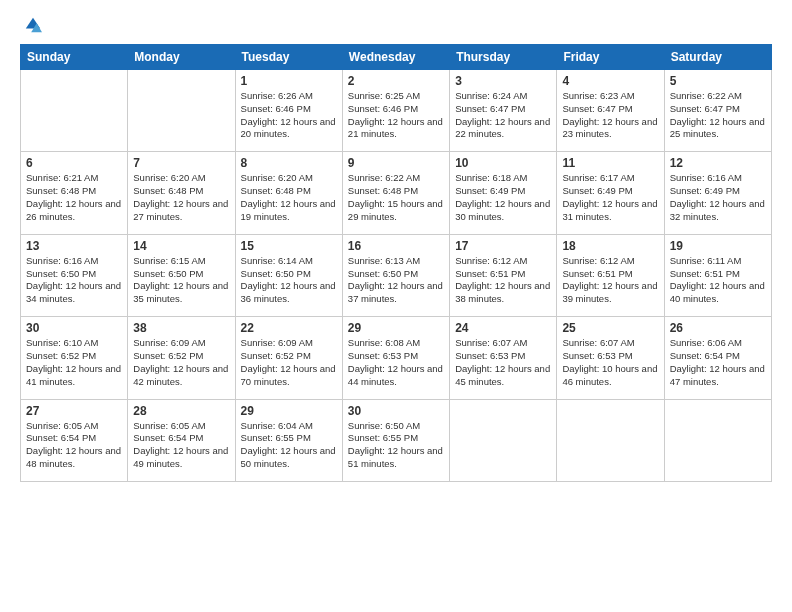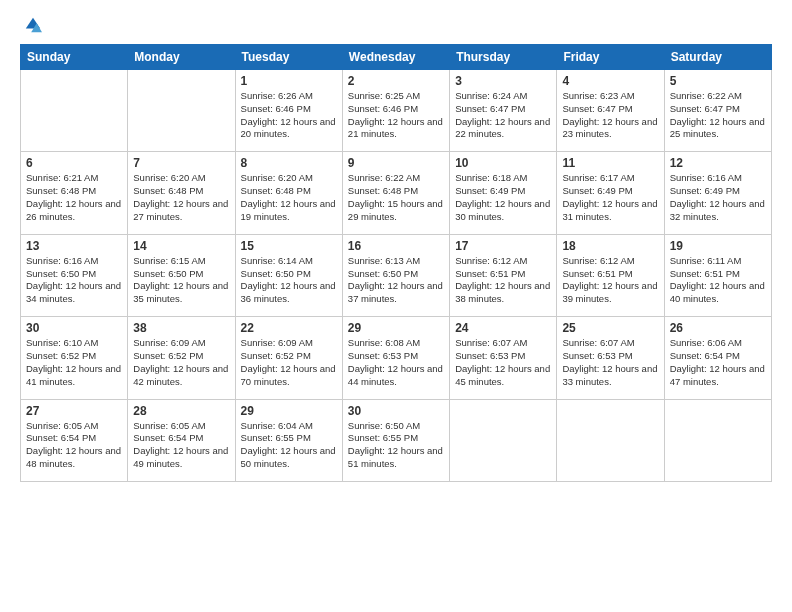--- a/index.html
+++ b/index.html
@@ -333,21 +333,21 @@
               <div>Sunrise: 6:07 AM</div>
               <div>Sunset: 6:53 PM</div>
               <div>Daylight: 12 hours and 45 minutes.</div>
             </div>
           </td>
           <td>
             <span class="day-number">25</span>
             <div class="day-info">
               <div>Sunrise: 6:07 AM</div>
               <div>Sunset: 6:53 PM</div>
-              <div>Daylight: 12 hours and 33 minutes.</div>
+              <div>Daylight: 10 hours and 46 minutes.</div>
             </div>
           </td>
           <td>
             <span class="day-number">26</span>
             <div class="day-info">
               <div>Sunrise: 6:06 AM</div>
               <div>Sunset: 6:54 PM</div>
               <div>Daylight: 12 hours and 47 minutes.</div>
             </div>
           </td>

